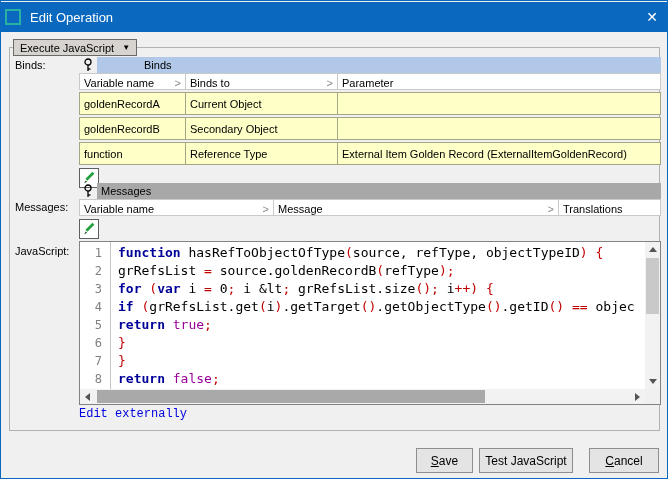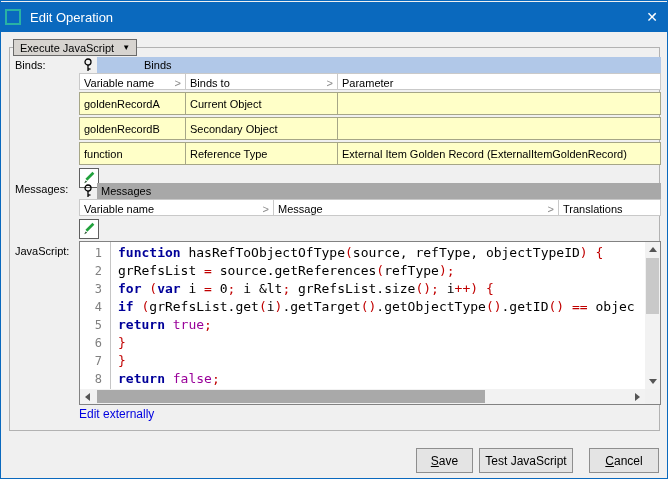--- a/index.html
+++ b/index.html
@@ -55,21 +55,21 @@
   .vscroll{position:absolute;top:0;right:0;bottom:15px;width:15px;background:#f2f2f2;}
   .hscroll{position:absolute;left:0;bottom:0;right:15px;height:15px;background:#f2f2f2;}
   .corner{position:absolute;right:0;bottom:0;width:15px;height:15px;background:#f0f0f0;}
   .sbtn{position:absolute;width:15px;height:15px;display:flex;align-items:center;justify-content:center;}
   .tri-up{width:0;height:0;border-left:4px solid transparent;border-right:4px solid transparent;border-bottom:5px solid #555;}
   .tri-dn{width:0;height:0;border-left:4px solid transparent;border-right:4px solid transparent;border-top:5px solid #555;}
   .tri-lf{width:0;height:0;border-top:4px solid transparent;border-bottom:4px solid transparent;border-right:5px solid #555;}
   .tri-rt{width:0;height:0;border-top:4px solid transparent;border-bottom:4px solid transparent;border-left:5px solid #555;}
   .vthumb{position:absolute;left:1px;top:16px;width:13px;height:56px;background:#c9c9c9;}
   .hthumb{position:absolute;left:17px;top:1px;width:388px;height:13px;background:#a9a9a9;}
-  .extlink{position:absolute;left:78px;top:406px;color:#0000e0;font-size:12px;cursor:default;}
+  .extlink{position:absolute;left:78px;top:406px;color:#0000e0;font-size:12px;cursor:default;font-family:Liberation Mono, monospace;}
   
   .btn{position:absolute;top:447px;height:25px;background:#e4e4e4;border:1px solid #8e8e8e;box-sizing:border-box;
     display:flex;align-items:center;justify-content:center;font-size:12px;font-family:"Liberation Sans",sans-serif;padding:0;}
   .btn-save{left:415px;width:57px;}
   .btn-test{left:478px;width:94px;}
   .btn-cancel{left:588px;width:70px;}
 </style>
 </head>
 <body>
 
@@ -133,21 +133,21 @@
         </div>
       </div>
     <button class="editbtn">
       <svg width="14" height="14" viewBox="0 0 16 16">
           <line x1="13" y1="2" x2="5" y2="10" stroke="#21a13c" stroke-width="3"></line>
           <path d="M4.2 10.8 L2.6 14 L5.8 12.4 Z" fill="#17441f"></path>
         </svg>
     </button>
   </div>
 
-  <div class="rowlabel" style="top:182px;">Messages:</div>
+  <div class="rowlabel" style="top:200px;">Messages:</div>
   <div class="dtable" style="top:182px;">
     <div class="sheetbar">
       <span class="pincell">
         <svg width="10" height="14" viewBox="0 0 10 14">
             <circle cx="5" cy="4" r="3" fill="none" stroke="#000" stroke-width="1.3"></circle>
             <line x1="5" y1="7" x2="5" y2="13" stroke="#000" stroke-width="1.3"></line>
             <line x1="5" y1="11" x2="7.5" y2="11" stroke="#000" stroke-width="1.3"></line>
           </svg>
       </span>
       <span class="sheettitle gray">Messages</span>
@@ -171,21 +171,21 @@
           <line x1="13" y1="2" x2="5" y2="10" stroke="#21a13c" stroke-width="3"></line>
           <path d="M4.2 10.8 L2.6 14 L5.8 12.4 Z" fill="#17441f"></path>
         </svg>
     </button>
   </div>
 
   <div class="rowlabel" style="top:244px;">JavaScript:</div>
   <div class="editor">
     <div class="codearea" id="code-lines">
         <div class="cline"><span class="ln">1</span><span class="lc"><span class="tk">function</span><span class="tt"> hasRefToObjectOfType</span><span class="tp">(</span><span class="tt">source, refType, objectTypeID</span><span class="tp">)</span><span class="tt"> </span><span class="tp">{</span></span></div>
-        <div class="cline"><span class="ln">2</span><span class="lc"><span class="tt">grRefsList </span><span class="tp">=</span><span class="tt"> source.getReferences</span><span class="tp">(</span><span class="tt">refType</span><span class="tp">);</span></span></div>
+        <div class="cline"><span class="ln">2</span><span class="lc"><span class="tt">grRefsList </span><span class="tp">=</span><span class="tt"> source.goldenRecordB</span><span class="tp">(</span><span class="tt">refType</span><span class="tp">);</span></span></div>
         <div class="cline"><span class="ln">3</span><span class="lc"><span class="tk">for</span><span class="tt"> </span><span class="tp">(</span><span class="tk">var</span><span class="tt"> i </span><span class="tp">=</span><span class="tt"> 0</span><span class="tp">;</span><span class="tt"> i &amp;lt</span><span class="tp">;</span><span class="tt"> grRefsList.size</span><span class="tp">();</span><span class="tt"> i</span><span class="tp">++)</span><span class="tt"> </span><span class="tp">{</span></span></div>
         <div class="cline"><span class="ln">4</span><span class="lc"><span class="tk">if</span><span class="tt"> </span><span class="tp">(</span><span class="tt">grRefsList.get</span><span class="tp">(</span><span class="tt">i</span><span class="tp">)</span><span class="tt">.getTarget</span><span class="tp">()</span><span class="tt">.getObjectType</span><span class="tp">()</span><span class="tt">.getID</span><span class="tp">()</span><span class="tt"> </span><span class="tp">==</span><span class="tt"> objec</span></span></div>
         <div class="cline"><span class="ln">5</span><span class="lc"><span class="tk">return</span><span class="tt"> </span><span class="tb">true</span><span class="tp">;</span></span></div>
         <div class="cline"><span class="ln">6</span><span class="lc"><span class="tp">}</span></span></div>
         <div class="cline"><span class="ln">7</span><span class="lc"><span class="tp">}</span></span></div>
         <div class="cline"><span class="ln">8</span><span class="lc"><span class="tk">return</span><span class="tt"> </span><span class="tb">false</span><span class="tp">;</span></span></div>
       </div>
     <div class="gutterline"></div>
     <div class="vscroll">
       <div class="sbtn" style="top:0;left:0;">

